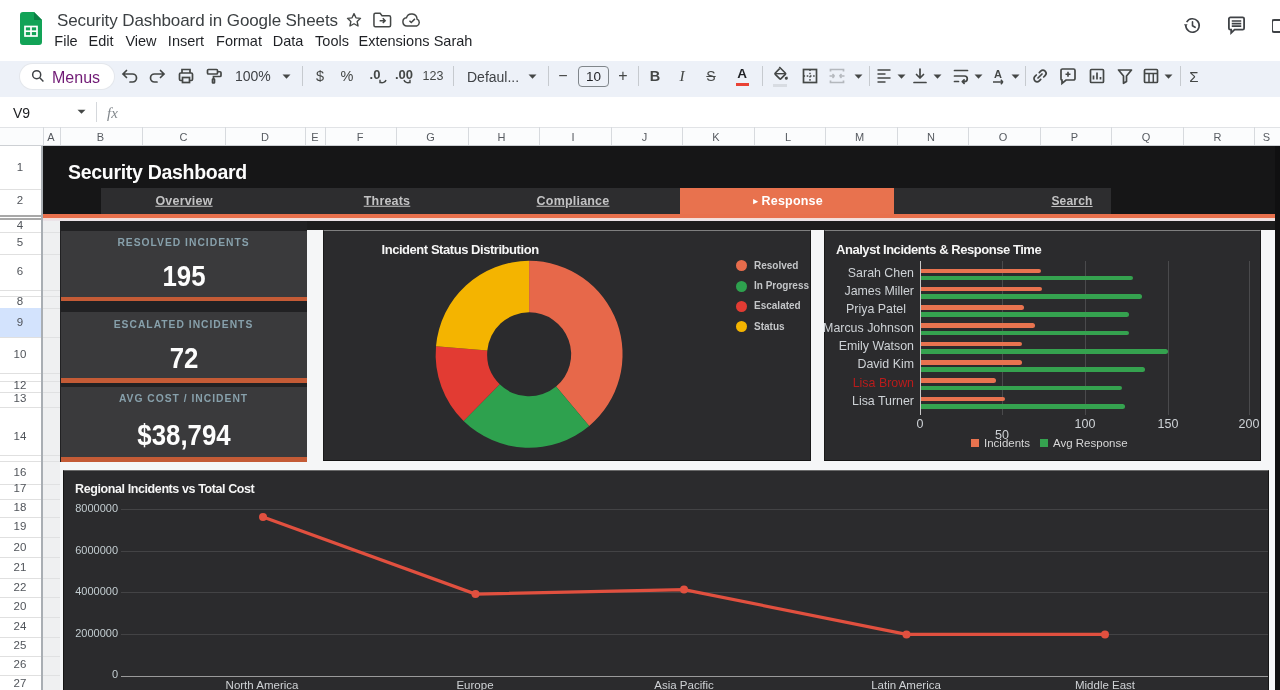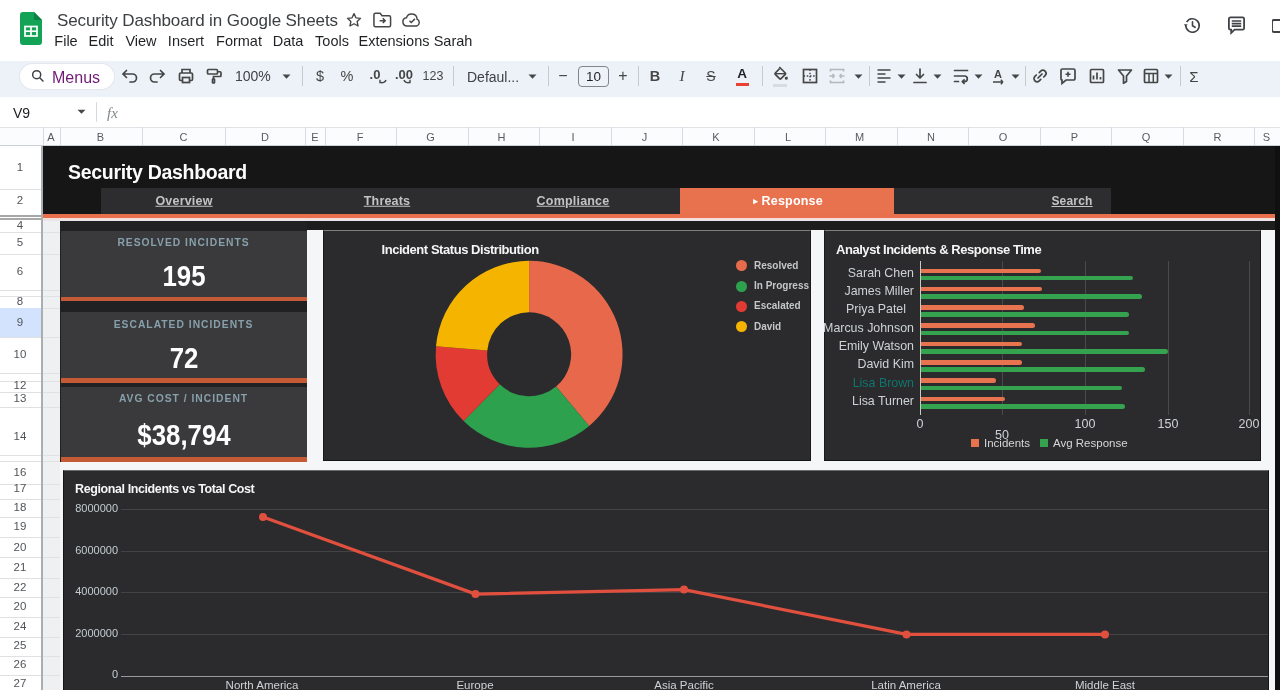--- a/index.html
+++ b/index.html
@@ -287,21 +287,21 @@
 <div class="ab" style="left:735.5px;top:280.6px;width:11px;height:11px;background:#2EA14E;border-radius:50%;"></div>
 <div class="ab" style="left:754px;top:286.1px;transform:translate(-50%,-50%);font-size:10px;color:#c4c6c8;font-weight:bold;white-space:nowrap;line-height:1;transform:translate(0,-50%);">
     <span style="display:block;text-align:left;">In Progress</span>
   </div>
 <div class="ab" style="left:735.5px;top:300.9px;width:11px;height:11px;background:#E23B33;border-radius:50%;"></div>
 <div class="ab" style="left:754px;top:306.4px;transform:translate(-50%,-50%);font-size:10px;color:#c4c6c8;font-weight:bold;white-space:nowrap;line-height:1;transform:translate(0,-50%);">
     <span style="display:block;text-align:left;">Escalated</span>
   </div>
 <div class="ab" style="left:735.5px;top:321.2px;width:11px;height:11px;background:#F4B400;border-radius:50%;"></div>
 <div class="ab" style="left:754px;top:326.7px;transform:translate(-50%,-50%);font-size:10px;color:#c4c6c8;font-weight:bold;white-space:nowrap;line-height:1;transform:translate(0,-50%);">
-    <span style="display:block;text-align:left;">David</span>
+    <span style="display:block;text-align:left;">Status</span>
   </div>
 <div class="ab" style="left:824px;top:229.7px;width:437.2px;height:231.6px;background:#2b2b2d;border-top:1.6px solid #7f7f7f;border-bottom:1.6px solid #141414;border-left:1px solid #1a1a1a;border-right:1px solid #1a1a1a;"></div>
 <div class="ab" style="left:836px;top:241.7px;font-size:13px;color:#f5f5f5;font-weight:bold;white-space:nowrap;letter-spacing:-0.45px;">Analyst Incidents &amp; Response Time</div>
 <div class="ab" style="left:1002px;top:261px;width:1px;height:154px;background:#4a4a4c;"></div>
 <div class="ab" style="left:1085px;top:261px;width:1px;height:154px;background:#4a4a4c;"></div>
 <div class="ab" style="left:1168px;top:261px;width:1px;height:154px;background:#4a4a4c;"></div>
 <div class="ab" style="left:1249px;top:261px;width:1px;height:154px;background:#4a4a4c;"></div>
 <div class="ab" style="left:920px;top:261px;width:1.4px;height:154px;background:#c9c9c9;"></div>
 <div class="ab" style="left:614px;top:272.8px;width:300px;transform:translateY(-50%);text-align:right;font-size:12.4px;color:#ced2d6;font-weight:normal;white-space:nowrap;line-height:1;">Sarah Chen</div>
 <div class="ab" style="left:921px;top:268.5px;width:120px;height:4.6px;background:#E8734F;border-radius:0 3.5px 3.5px 0;"></div>
@@ -314,21 +314,21 @@
 <div class="ab" style="left:921px;top:312.36px;width:208px;height:4.6px;background:#35A24F;border-radius:0 3.5px 3.5px 0;"></div>
 <div class="ab" style="left:614px;top:327.79px;width:300px;transform:translateY(-50%);text-align:right;font-size:12.4px;color:#ced2d6;font-weight:normal;white-space:nowrap;line-height:1;">Marcus Johnson</div>
 <div class="ab" style="left:921px;top:323.49px;width:114px;height:4.6px;background:#E8734F;border-radius:0 3.5px 3.5px 0;"></div>
 <div class="ab" style="left:921px;top:330.69px;width:208px;height:4.6px;background:#35A24F;border-radius:0 3.5px 3.5px 0;"></div>
 <div class="ab" style="left:614px;top:346.12px;width:300px;transform:translateY(-50%);text-align:right;font-size:12.4px;color:#ced2d6;font-weight:normal;white-space:nowrap;line-height:1;">Emily Watson</div>
 <div class="ab" style="left:921px;top:341.82px;width:100.5px;height:4.6px;background:#E8734F;border-radius:0 3.5px 3.5px 0;"></div>
 <div class="ab" style="left:921px;top:349.02px;width:247px;height:4.6px;background:#35A24F;border-radius:0 3.5px 3.5px 0;"></div>
 <div class="ab" style="left:614px;top:364.45px;width:300px;transform:translateY(-50%);text-align:right;font-size:12.4px;color:#ced2d6;font-weight:normal;white-space:nowrap;line-height:1;">David Kim</div>
 <div class="ab" style="left:921px;top:360.15px;width:100.5px;height:4.6px;background:#E8734F;border-radius:0 3.5px 3.5px 0;"></div>
 <div class="ab" style="left:921px;top:367.34999999999997px;width:224px;height:4.6px;background:#35A24F;border-radius:0 3.5px 3.5px 0;"></div>
-<div class="ab" style="left:614px;top:382.78px;width:300px;transform:translateY(-50%);text-align:right;font-size:12.4px;color:#0f766e;font-weight:normal;white-space:nowrap;line-height:1;">Lisa Brown</div>
+<div class="ab" style="left:614px;top:382.78px;width:300px;transform:translateY(-50%);text-align:right;font-size:12.4px;color:#b91c1c;font-weight:normal;white-space:nowrap;line-height:1;">Lisa Brown</div>
 <div class="ab" style="left:921px;top:378.47999999999996px;width:74.5px;height:4.6px;background:#E8734F;border-radius:0 3.5px 3.5px 0;"></div>
 <div class="ab" style="left:921px;top:385.67999999999995px;width:200.5px;height:4.6px;background:#35A24F;border-radius:0 3.5px 3.5px 0;"></div>
 <div class="ab" style="left:614px;top:401.11px;width:300px;transform:translateY(-50%);text-align:right;font-size:12.4px;color:#ced2d6;font-weight:normal;white-space:nowrap;line-height:1;">Lisa Turner</div>
 <div class="ab" style="left:921px;top:396.81px;width:83.5px;height:4.6px;background:#E8734F;border-radius:0 3.5px 3.5px 0;"></div>
 <div class="ab" style="left:921px;top:404.01px;width:204px;height:4.6px;background:#35A24F;border-radius:0 3.5px 3.5px 0;"></div>
 <div class="ab" style="left:920px;top:423.5px;transform:translate(-50%,-50%);font-size:12.5px;color:#ced2d6;font-weight:normal;white-space:nowrap;line-height:1;">0</div>
 <div class="ab" style="left:1002px;top:435px;transform:translate(-50%,-50%);font-size:12.5px;color:#ced2d6;font-weight:normal;white-space:nowrap;line-height:1;">50</div>
 <div class="ab" style="left:1085px;top:423.5px;transform:translate(-50%,-50%);font-size:12.5px;color:#ced2d6;font-weight:normal;white-space:nowrap;line-height:1;">100</div>
 <div class="ab" style="left:1168px;top:423.5px;transform:translate(-50%,-50%);font-size:12.5px;color:#ced2d6;font-weight:normal;white-space:nowrap;line-height:1;">150</div>
 <div class="ab" style="left:1249px;top:423.5px;transform:translate(-50%,-50%);font-size:12.5px;color:#ced2d6;font-weight:normal;white-space:nowrap;line-height:1;">200</div>

